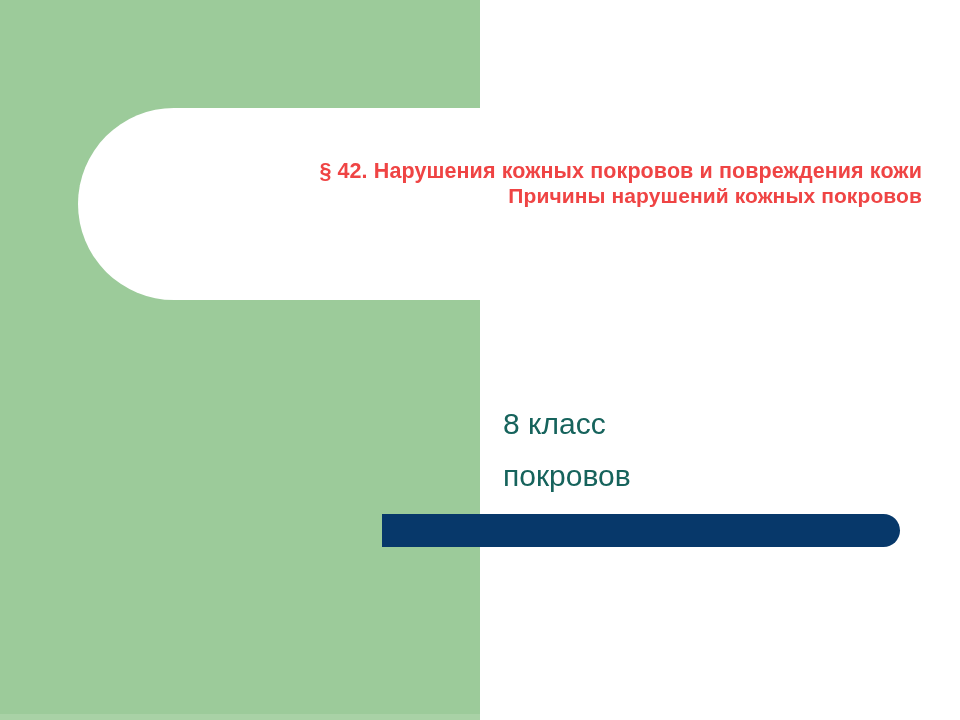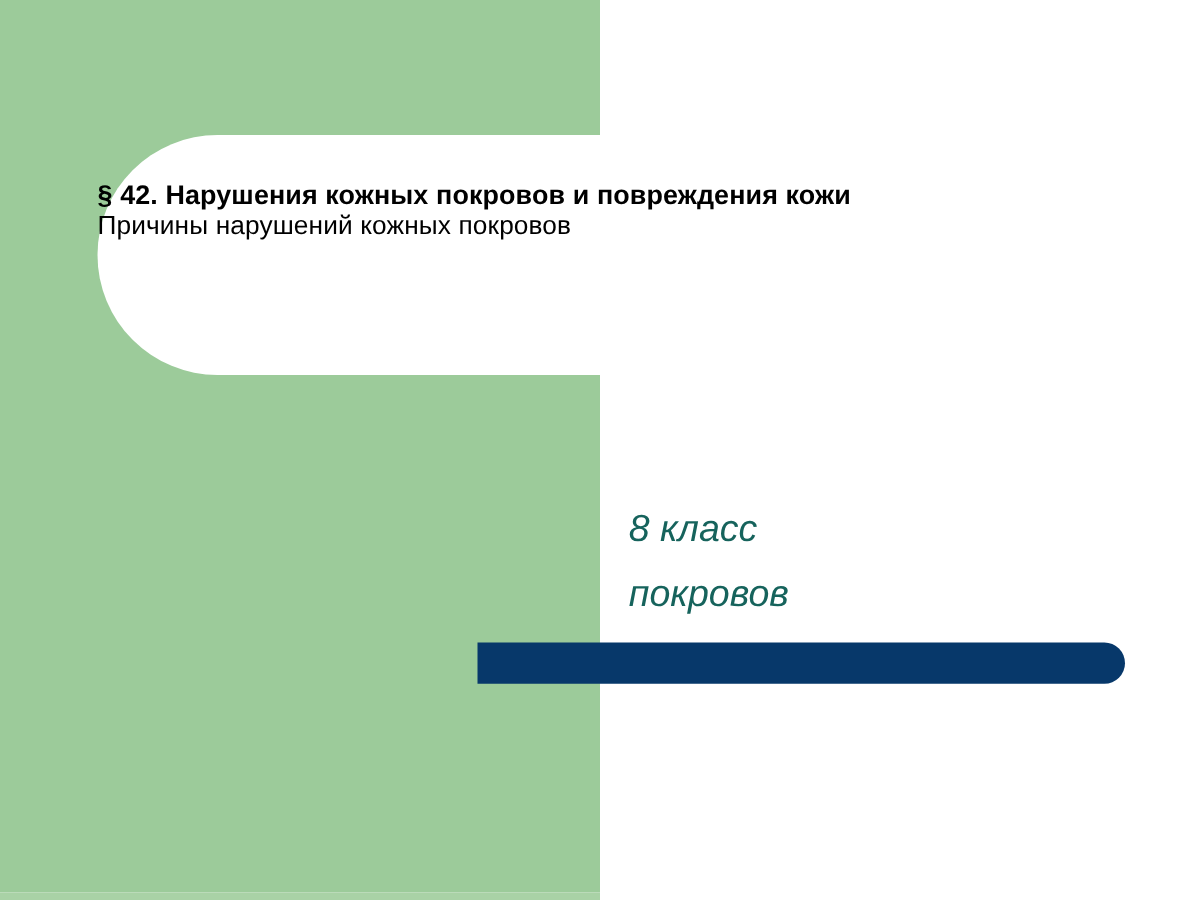--- a/index.html
+++ b/index.html
@@ -53,60 +53,59 @@
     border-top-left-radius: 96px;
     border-bottom-left-radius: 96px;
     border-top-right-radius: 0;
     border-bottom-right-radius: 0;
   }
 
   
   #title-block {
     position: absolute;
     left: 78px;
-    top: 144px;
+    top: 159px;
     width: 844px;
-    text-align: left;
-    color: #000000;
+    text-align: right;
+    color: #ef4444;
     line-height: 1.18;
   }
 
   #title-line-1 {
     display: block;
     font-size: 21.5px;
     font-weight: bold;
     letter-spacing: 0.1px;
     white-space: nowrap;
   }
 
   #title-line-2 {
     display: block;
     font-size: 21px;
-    font-weight: normal;
+    font-weight: bold;
     letter-spacing: 0.1px;
     white-space: nowrap;
   }
 
   
   #subtitle-block {
     position: absolute;
     left: 503px;
     top: 398px;
     width: 400px;
     color: #16635c;
     font-size: 30px;
     font-weight: normal;
     line-height: 1.72;
     text-align: left;
   }
 
   #subtitle-block .subtitle-line {
     display: block;
     white-space: nowrap;
-    font-style: italic;
   }
 
   
   #accent-bar {
     position: absolute;
     left: 382px;
     top: 514px;
     width: 518px;
     height: 33px;
     background: #07386a;

